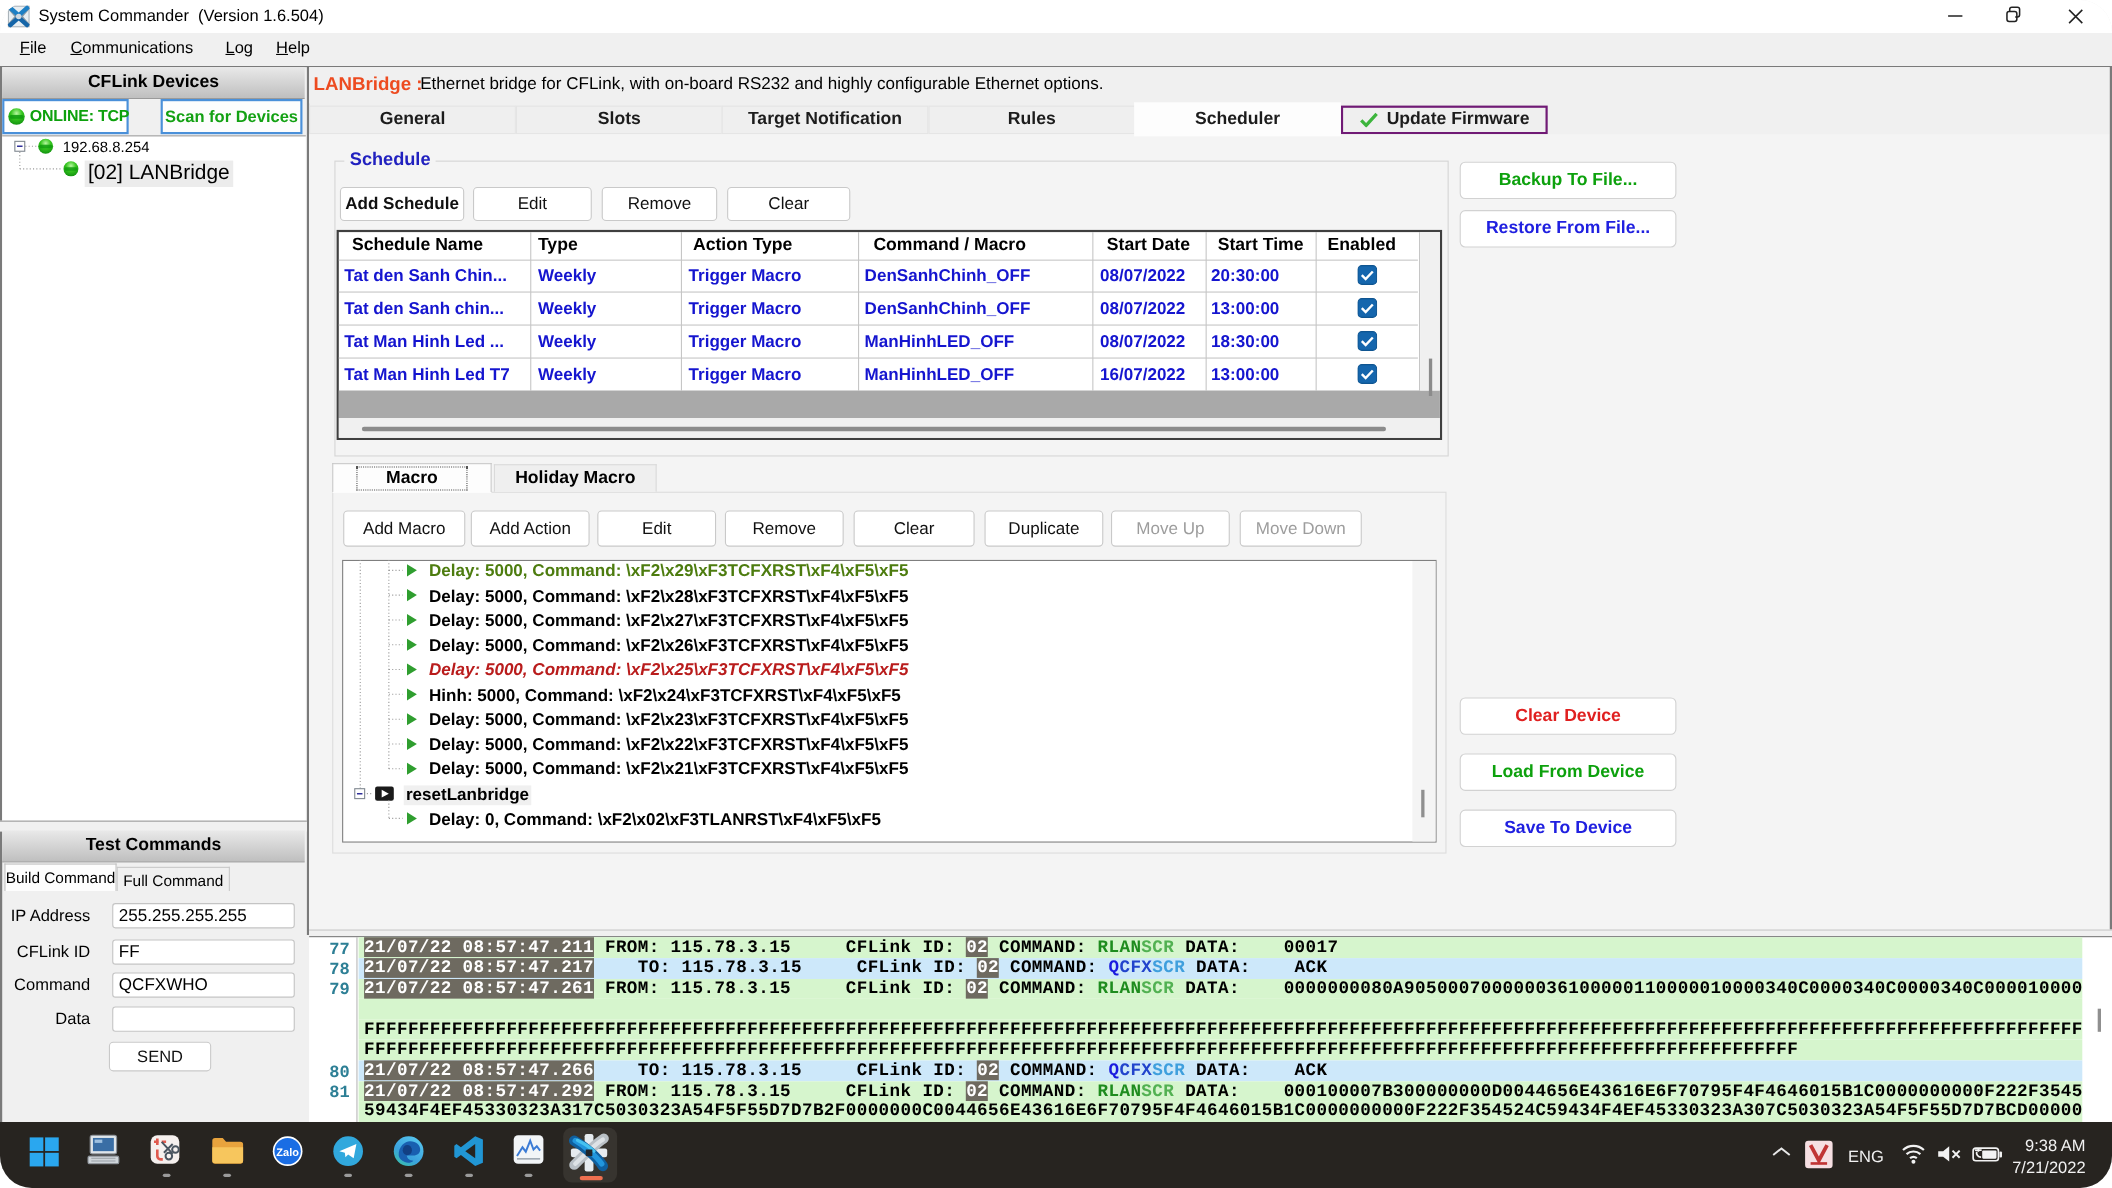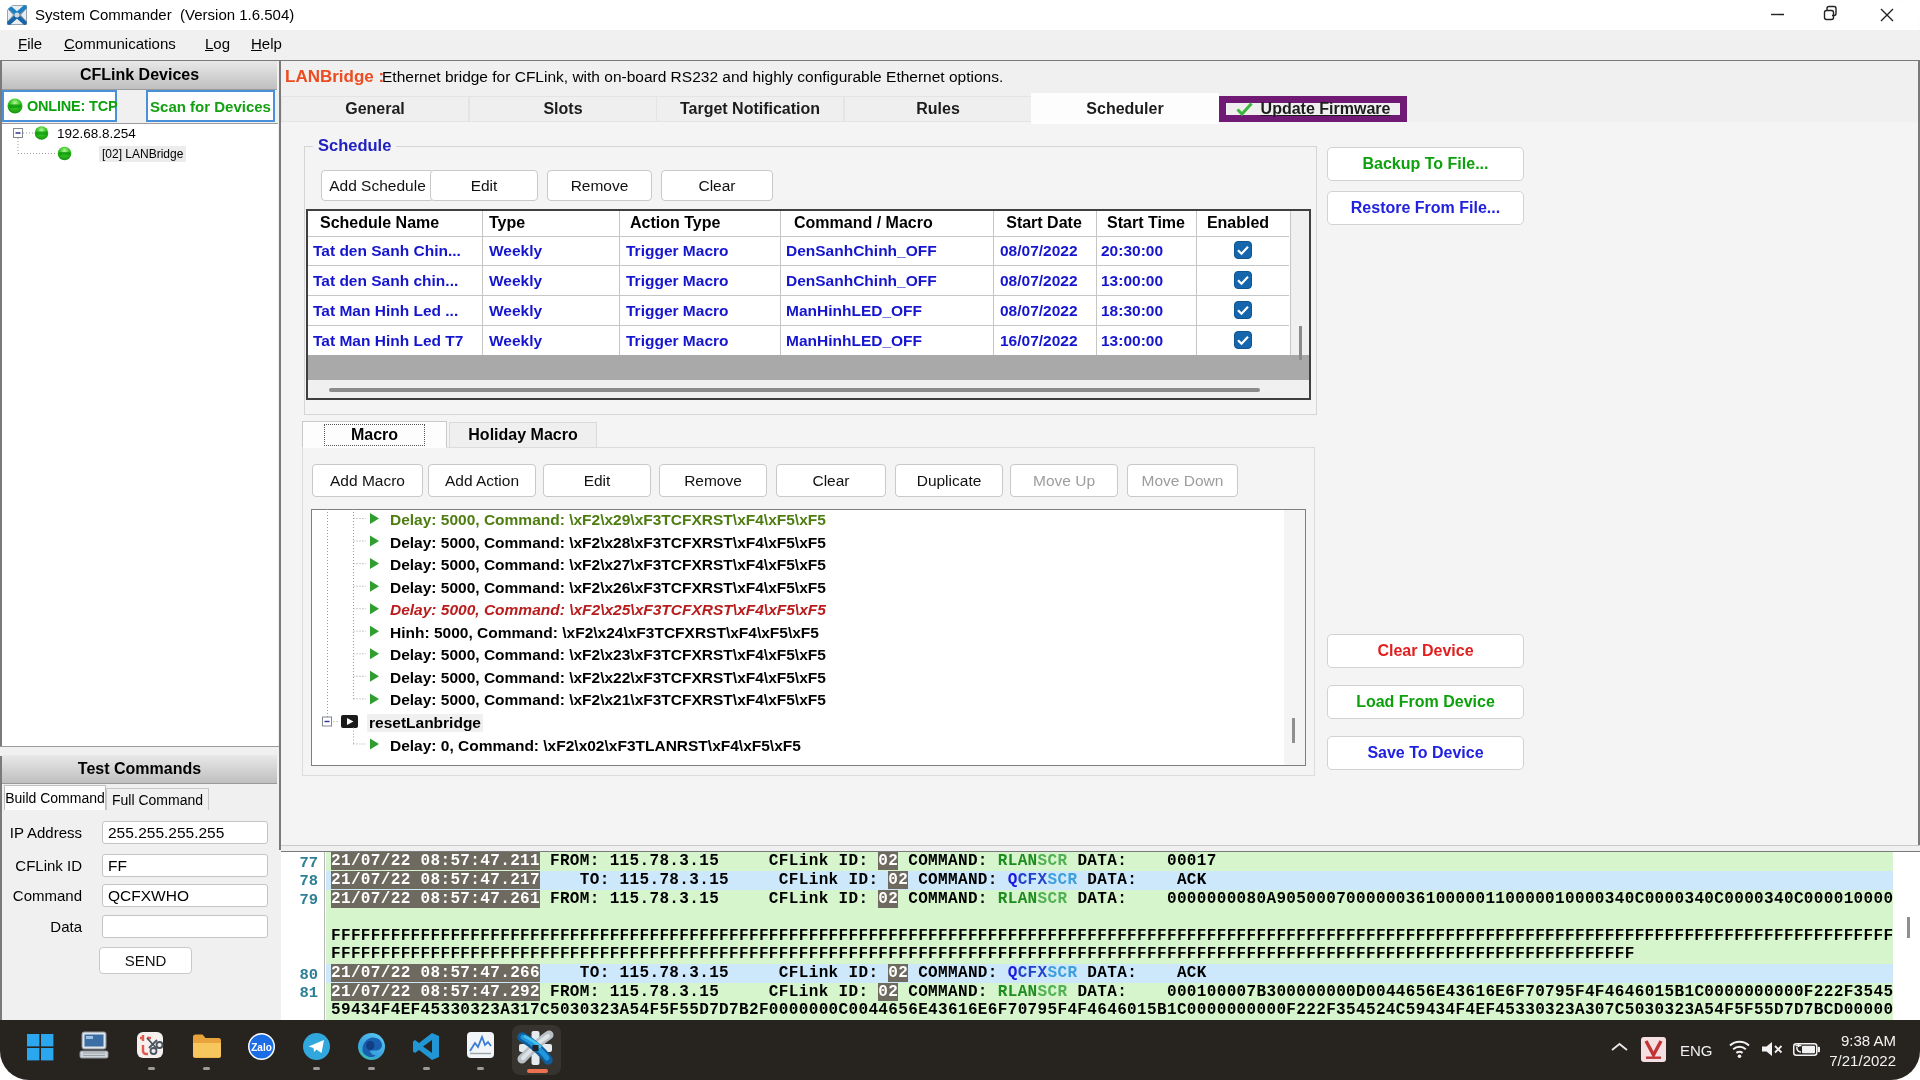--- a/index.html
+++ b/index.html
@@ -75,21 +75,21 @@
           <stop offset="0.45" stop-color="#35c51e"></stop>
           <stop offset="1" stop-color="#0e8c0e"></stop>
         </radialGradient>
       </defs>
  <circle cx="41.5" cy="10" r="6.8" fill="url(#gb2)"></circle>
       <rect x="35.5" y="8.5" width="12" height="3.2" rx="1.5" fill="#0f9b0f" opacity="0.8"></rect>
  <circle cx="64.5" cy="30.5" r="6.8" fill="url(#gb2)"></circle>
       <rect x="58.5" y="29" width="12" height="3.2" rx="1.5" fill="#0f9b0f" opacity="0.8"></rect>
 </svg>
 <div class="abs" style="left:57px;top:126px;font-size:13.5px;color:#000;">192.68.8.254</div>
-<div class="abs" style="left:77px;top:146px;font-size:12px;color:#000;background:#ececec;padding:1px 3px;margin-left:22px;">[02] LANBridge</div>
+<div class="abs" style="left:77px;top:146px;font-size:19px;color:#000;background:#ececec;padding:1px 3px;">[02] LANBridge</div>
 
 <div class="abs" style="left:0;top:746px;width:279px;height:9px;background:#f0f0f0;border-top:1px solid #9a9a9a;"></div>
 <div class="hdr" style="top:755px;">Test Commands</div>
 <div class="abs" style="left:4px;top:785px;width:100px;height:24px;background:#fdfdfd;border:1px solid #c0c0c0;border-bottom:none;display:flex;align-items:center;justify-content:center;font-size:14px;white-space:nowrap;">Build Command</div>
 <div class="abs" style="left:106px;top:788px;width:101px;height:21px;background:#f0f0f0;border:1px solid #c8c8c8;border-bottom:none;display:flex;align-items:center;justify-content:center;font-size:14px;white-space:nowrap;">Full Command</div>
 
 <div class="abs" style="left:0;top:824px;width:82px;text-align:right;font-size:15px;color:#000;">IP Address</div>
 <div class="abs" style="left:102px;top:821px;width:166px;height:23px;background:#fff;border:1px solid #c4c4c4;border-radius:3px;box-sizing:border-box;font-size:15.5px;color:#000;padding:2px 0 0 5px;">255.255.255.255</div>
 <div class="abs" style="left:0;top:857px;width:82px;text-align:right;font-size:15px;color:#000;">CFLink ID</div>
 <div class="abs" style="left:102px;top:854px;width:166px;height:23px;background:#fff;border:1px solid #c4c4c4;border-radius:3px;box-sizing:border-box;font-size:15.5px;color:#000;padding:2px 0 0 5px;">FF</div>
@@ -101,31 +101,31 @@
 
 <div class="abs" style="left:281px;top:61px;width:1639px;height:33px;background:#f0f0f0;"></div>
 <div class="abs b" style="left:285px;top:67px;font-size:17px;color:#ed4b20;">LANBridge :</div>
 <div class="abs" style="left:382px;top:68px;font-size:15.5px;color:#000;">Ethernet bridge for CFLink, with on-board RS232 and highly configurable Ethernet options.</div>
 
 <div class="abs b" style="left:281px;top:96px;width:188px;height:26px;background:#efefef;border:1px solid #e4e4e4;box-sizing:border-box;display:flex;align-items:center;justify-content:center;font-size:16px;color:#1c1c1c;">General</div>
 <div class="abs b" style="left:469px;top:96px;width:188px;height:26px;background:#efefef;border:1px solid #e4e4e4;box-sizing:border-box;display:flex;align-items:center;justify-content:center;font-size:16px;color:#1c1c1c;">Slots</div>
 <div class="abs b" style="left:656px;top:96px;width:188px;height:26px;background:#efefef;border:1px solid #e4e4e4;box-sizing:border-box;display:flex;align-items:center;justify-content:center;font-size:16px;color:#1c1c1c;">Target Notification</div>
 <div class="abs b" style="left:844px;top:96px;width:188px;height:26px;background:#efefef;border:1px solid #e4e4e4;box-sizing:border-box;display:flex;align-items:center;justify-content:center;font-size:16px;color:#1c1c1c;">Rules</div>
 <div class="abs b" style="left:1031px;top:93px;width:188px;height:31px;background:#fdfdfd;display:flex;align-items:center;justify-content:center;font-size:16px;color:#1c1c1c;z-index:3;">Scheduler</div>
-<div class="abs b" style="left:1219px;top:96px;width:188px;height:26px;background:#efefef;border:7px solid #701a75;box-sizing:border-box;display:flex;align-items:center;justify-content:center;font-size:16px;color:#1c1c1c;text-decoration:underline;">
+<div class="abs b" style="left:1219px;top:96px;width:188px;height:26px;background:#efefef;border:2px solid #701a75;box-sizing:border-box;display:flex;align-items:center;justify-content:center;font-size:16px;color:#1c1c1c;">
         <svg width="17" height="14" viewBox="0 0 17 14" style="margin-right:8px">
         <path d="M1.5 7.5 L6 12 L15.5 1.5" fill="none" stroke="#3db53d" stroke-width="3"></path>
       </svg>Update Firmware</div>
 <div class="abs" style="left:281px;top:122px;width:1637px;height:723px;background:#f4f4f4;"></div>
 <div class="abs" style="left:1918px;top:60px;width:2px;height:960px;background:#7a7a7a;"></div>
 
 <div class="abs" style="left:304px;top:146px;width:1013px;height:269px;border:1px solid #d5d5d5;box-sizing:border-box;"></div>
 <div class="abs b" style="left:313px;top:136px;font-size:16.5px;color:#2121bf;background:#f4f4f4;padding:0 5px;">Schedule</div>
 
-<div class="btn" style="left:321px;top:170px;width:111px;height:29px;">Add Schedule</div>
+<div class="btn" style="left:309px;top:170px;width:111px;height:29px;font-weight:bold;">Add Schedule</div>
 <div class="btn" style="left:430px;top:170px;width:106px;height:29px;">Edit</div>
 <div class="btn" style="left:547px;top:170px;width:103px;height:29px;">Remove</div>
 <div class="btn" style="left:661px;top:170px;width:110px;height:29px;">Clear</div>
 <div class="abs" style="left:306px;top:209px;width:1005px;height:191px;background:#ffffff;border:2px solid #3f3f3f;box-sizing:border-box;"></div>
 <div class="abs" style="left:482px;top:211px;width:1px;height:144px;background:#c6c6c6;"></div>
 <div class="abs" style="left:619px;top:211px;width:1px;height:144px;background:#c6c6c6;"></div>
 <div class="abs" style="left:780px;top:211px;width:1px;height:144px;background:#c6c6c6;"></div>
 <div class="abs" style="left:993px;top:211px;width:1px;height:144px;background:#c6c6c6;"></div>
 <div class="abs" style="left:1096px;top:211px;width:1px;height:144px;background:#c6c6c6;"></div>
 <div class="abs" style="left:1196px;top:211px;width:1px;height:144px;background:#c6c6c6;"></div>

